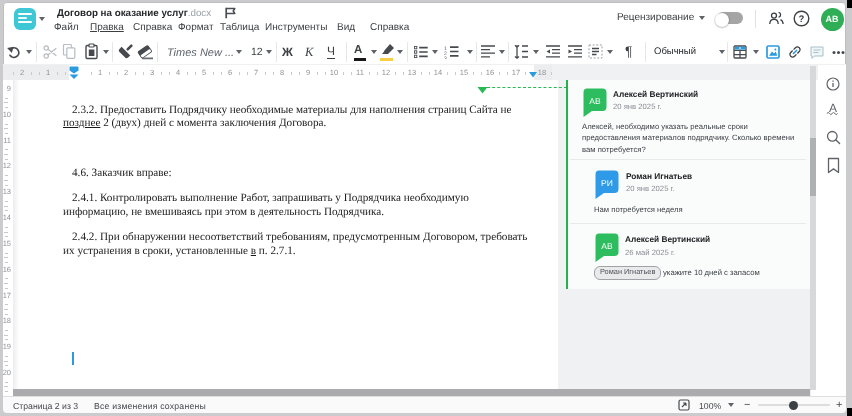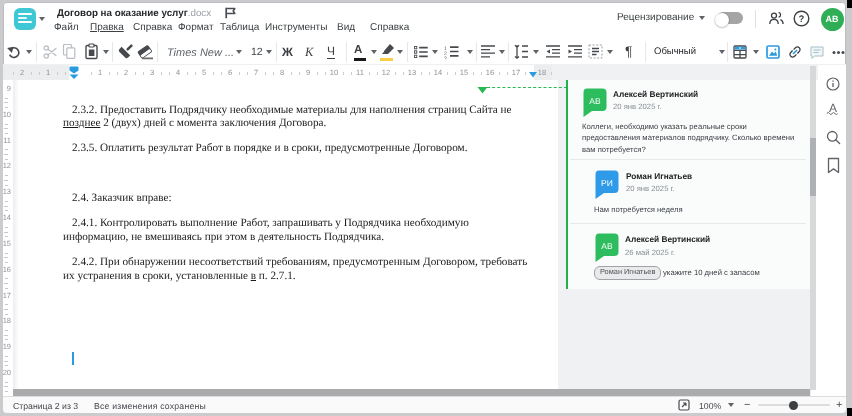--- a/index.html
+++ b/index.html
@@ -341,43 +341,42 @@
           <div style="position:absolute;right:5px;top:306.41999999999996px;width:4px;height:1px;background:#c3c8cd;"></div>
           <div style="position:absolute;right:5px;top:311.12px;width:3px;height:1px;background:#c3c8cd;"></div>
         </div>
 
   <div class="abs" style="left:13px;top:0;width:6px;height:309px;background:linear-gradient(90deg,#ededef,#ffffff);"></div>
 
   <div class="abs" style="left:558px;top:0;width:252px;height:316px;background:#eff1f2;"></div>
 
   <div class="abs" style="left:63px;top:7.5px;width:468px;font-family:'Liberation Serif',serif;font-size:11.2px;line-height:13.65px;color:#1b1b1d;margin-top:16px;">
     <p style="margin:0 0 11.4px;text-indent:9px;">2.3.2. Предоставить Подрядчику необходимые материалы для наполнения страниц Сайта не <u>позднее</u> 2 (двух) дней с момента заключения Договора.</p>
-    <p style="margin:0 0 11.4px;text-indent:9px;">2.3.5. Оплатить результат Работ в порядке и в сроки, предусмотренные Договором.</p>
     <p style="margin:0 0 11.4px;">&nbsp;</p>
-    <p style="margin:0 0 11.4px;text-indent:9px;">2.4. Заказчик вправе:</p>
+    <p style="margin:0 0 11.4px;text-indent:9px;">4.6. Заказчик вправе:</p>
     <p style="margin:0 0 11.4px;text-indent:9px;">2.4.1. Контролировать выполнение Работ, запрашивать у Подрядчика необходимую информацию, не вмешиваясь при этом в деятельность Подрядчика.</p>
     <p style="margin:0 0 11.4px;text-indent:9px;">2.4.2. При обнаружении несоответствий требованиям, предусмотренным Договором, требовать их устранения в сроки, установленные <u>в</u> п. 2.7.1.</p>
   </div>
 
   <div class="abs" style="left:72px;top:272px;width:1.5px;height:13px;background:#2b9be0;"></div>
 
   <div class="abs" style="left:487px;top:7px;width:80px;border-top:1.5px dashed #27ba52;"></div>
   <svg class="abs" style="left:477px;top:7px;" width="11" height="7" viewBox="0 0 11 7">
           <path d="M0.5 0 h10 L5.5 6.5z" fill="#27ba52"></path>
         </svg>
 
   <div class="abs" style="left:566px;top:0px;width:242px;height:209px;background:#fafbfb;border-left:2.5px solid #23b14d;"></div>
   <div id="comments" class="abs" style="left:566px;top:0;width:242px;height:209px;color:#3a3f44;">
           <svg style="position:absolute;left:16.5px;top:8px;" width="24" height="29" viewBox="0 0 24 29">
             <path d="M4 0.5 H19.5 Q23.5 0.5 23.5 4.5 V19 Q23.5 23 19.5 23 H9 L0.5 29 V4.5 Q0.5 0.5 4 0.5 Z" fill="#2dbd5e"></path>
             <text x="12" y="15.5" font-size="8.5" fill="#fff" text-anchor="middle" font-family="Liberation Sans">АВ</text>
           </svg>
           <div style="position:absolute;left:47px;top:8.5px;font-size:8.3px;font-weight:bold;color:#202124;">Алексей Вертинский</div>
           <div style="position:absolute;left:47px;top:22px;font-size:7.7px;color:#8a9096;">20 янв 2025 г.</div>
-          <div style="position:absolute;left:16px;top:41px;width:215px;font-size:7.7px;line-height:11.3px;color:#3a3f44;">Коллеги, необходимо указать реальные сроки предоставления материалов подрядчику. Сколько времени вам потребуется?</div>
+          <div style="position:absolute;left:16px;top:41px;width:215px;font-size:7.7px;line-height:11.3px;color:#3a3f44;">Алексей, необходимо указать реальные сроки предоставления материалов подрядчику. Сколько времени вам потребуется?</div>
           <div style="position:absolute;left:4px;top:78.5px;width:236px;height:1px;background:#e7e9ea;"></div>
           <svg style="position:absolute;left:29px;top:90px;" width="24" height="29" viewBox="0 0 24 29">
             <path d="M4 0.5 H19.5 Q23.5 0.5 23.5 4.5 V19 Q23.5 23 19.5 23 H9 L0.5 29 V4.5 Q0.5 0.5 4 0.5 Z" fill="#2f9be8"></path>
             <text x="12" y="15.5" font-size="8.5" fill="#fff" text-anchor="middle" font-family="Liberation Sans">РИ</text>
           </svg>
           <div style="position:absolute;left:60px;top:90.5px;font-size:8.3px;font-weight:bold;color:#202124;">Роман Игнатьев</div>
           <div style="position:absolute;left:60px;top:104px;font-size:7.7px;color:#8a9096;">20 янв 2025 г.</div>
           <div style="position:absolute;left:28px;top:124.5px;font-size:7.7px;color:#3a3f44;">Нам потребуется неделя</div>
           <div style="position:absolute;left:4px;top:142.7px;width:236px;height:1px;background:#e7e9ea;"></div>
           <svg style="position:absolute;left:28.5px;top:153px;" width="24" height="29" viewBox="0 0 24 29">

